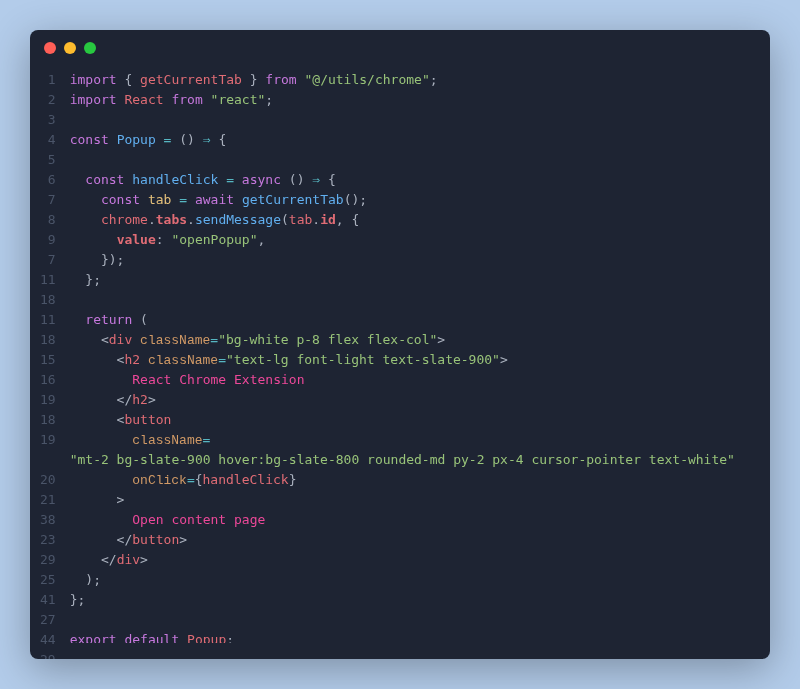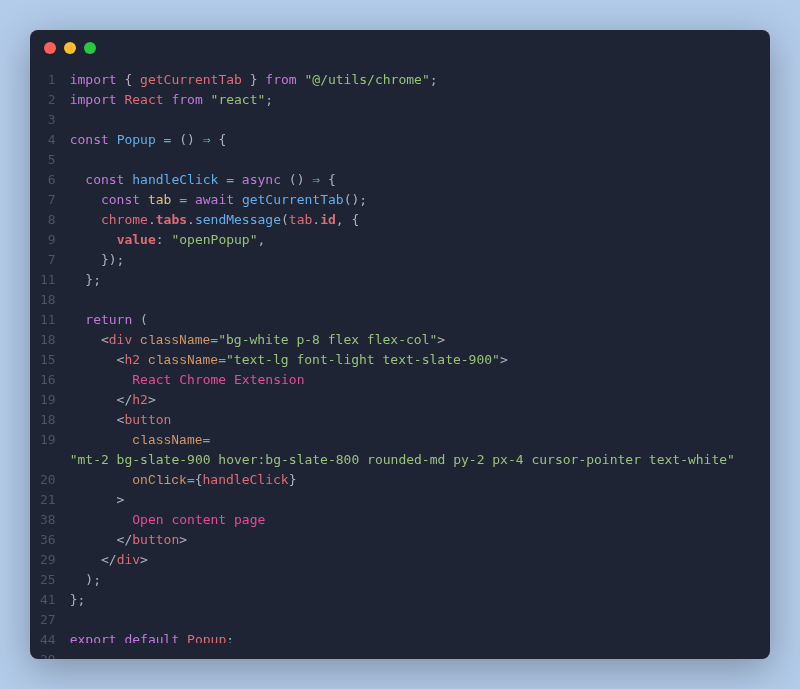--- a/index.html
+++ b/index.html
@@ -95,21 +95,21 @@
         <div>18</div>
         <div>15</div>
         <div>16</div>
         <div>19</div>
         <div>18</div>
         <div>19</div>
         <div></div>
         <div>20</div>
         <div>21</div>
         <div>38</div>
-        <div>36</div>
+        <div>23</div>
         <div>29</div>
         <div>25</div>
         <div>41</div>
         <div>27</div>
         <div>44</div>
         <div>29</div>
       </div>
     <div class="code" id="code"><div class="line"><span class="kw">import</span><span class="pun"> { </span><span class="id">getCurrentTab</span><span class="pun"> } </span><span class="kw">from</span><span class="pun"> </span><span class="str">"@/utils/chrome"</span><span class="pun">;</span></div><div class="line"><span class="kw">import</span><span class="pun"> </span><span class="id">React</span><span class="pun"> </span><span class="kw">from</span><span class="pun"> </span><span class="str">"react"</span><span class="pun">;</span></div><div class="line"></div><div class="line"><span class="kw">const</span><span class="pun"> </span><span class="fn">Popup</span><span class="pun"> </span><span class="op">=</span><span class="pun"> () </span><span class="op">⇒</span><span class="pun"> {</span></div><div class="line"></div><div class="line"><span class="pun">  </span><span class="kw">const</span><span class="pun"> </span><span class="fn">handleClick</span><span class="pun"> </span><span class="op">=</span><span class="pun"> </span><span class="kw">async</span><span class="pun"> () </span><span class="op">⇒</span><span class="pun"> {</span></div><div class="line"><span class="pun">    </span><span class="kw">const</span><span class="pun"> </span><span class="def">tab</span><span class="pun"> </span><span class="op">=</span><span class="pun"> </span><span class="kw">await</span><span class="pun"> </span><span class="fn">getCurrentTab</span><span class="pun">();</span></div><div class="line"><span class="pun">    </span><span class="id">chrome</span><span class="pun">.</span><span class="prop">tabs</span><span class="pun">.</span><span class="fn">sendMessage</span><span class="pun">(</span><span class="id">tab</span><span class="pun">.</span><span class="prop">id</span><span class="pun">, {</span></div><div class="line"><span class="pun">      </span><span class="prop">value</span><span class="pun">: </span><span class="str">"openPopup"</span><span class="pun">,</span></div><div class="line"><span class="pun">    });</span></div><div class="line"><span class="pun">  };</span></div><div class="line"></div><div class="line"><span class="pun">  </span><span class="kw">return</span><span class="pun"> (</span></div><div class="line"><span class="pun">    &lt;</span><span class="id">div</span><span class="pun"> </span><span class="attr">className</span><span class="op">=</span><span class="str">"bg-white p-8 flex flex-col"</span><span class="pun">&gt;</span></div><div class="line"><span class="pun">      &lt;</span><span class="id">h2</span><span class="pun"> </span><span class="attr">className</span><span class="op">=</span><span class="str">"text-lg font-light text-slate-900"</span><span class="pun">&gt;</span></div><div class="line"><span class="txt">        React Chrome Extension</span></div><div class="line"><span class="pun">      &lt;/</span><span class="id">h2</span><span class="pun">&gt;</span></div><div class="line"><span class="pun">      &lt;</span><span class="id">button</span></div><div class="line"><span class="pun">        </span><span class="attr">className</span><span class="op">=</span></div><div class="line"><span class="str">"mt-2 bg-slate-900 hover:bg-slate-800 rounded-md py-2 px-4 cursor-pointer text-white"</span></div><div class="line"><span class="pun">        </span><span class="attr">onClick</span><span class="op">=</span><span class="pun">{</span><span class="id">handleClick</span><span class="pun">}</span></div><div class="line"><span class="pun">      &gt;</span></div><div class="line"><span class="txt">        Open content page</span></div><div class="line"><span class="pun">      &lt;/</span><span class="id">button</span><span class="pun">&gt;</span></div><div class="line"><span class="pun">    &lt;/</span><span class="id">div</span><span class="pun">&gt;</span></div><div class="line"><span class="pun">  );</span></div><div class="line"><span class="pun">};</span></div><div class="line"></div><div class="line"><span class="kw">export</span><span class="pun"> </span><span class="kw">default</span><span class="pun"> </span><span class="id">Popup</span><span class="pun">;</span></div></div>
   </div>
 </div>

